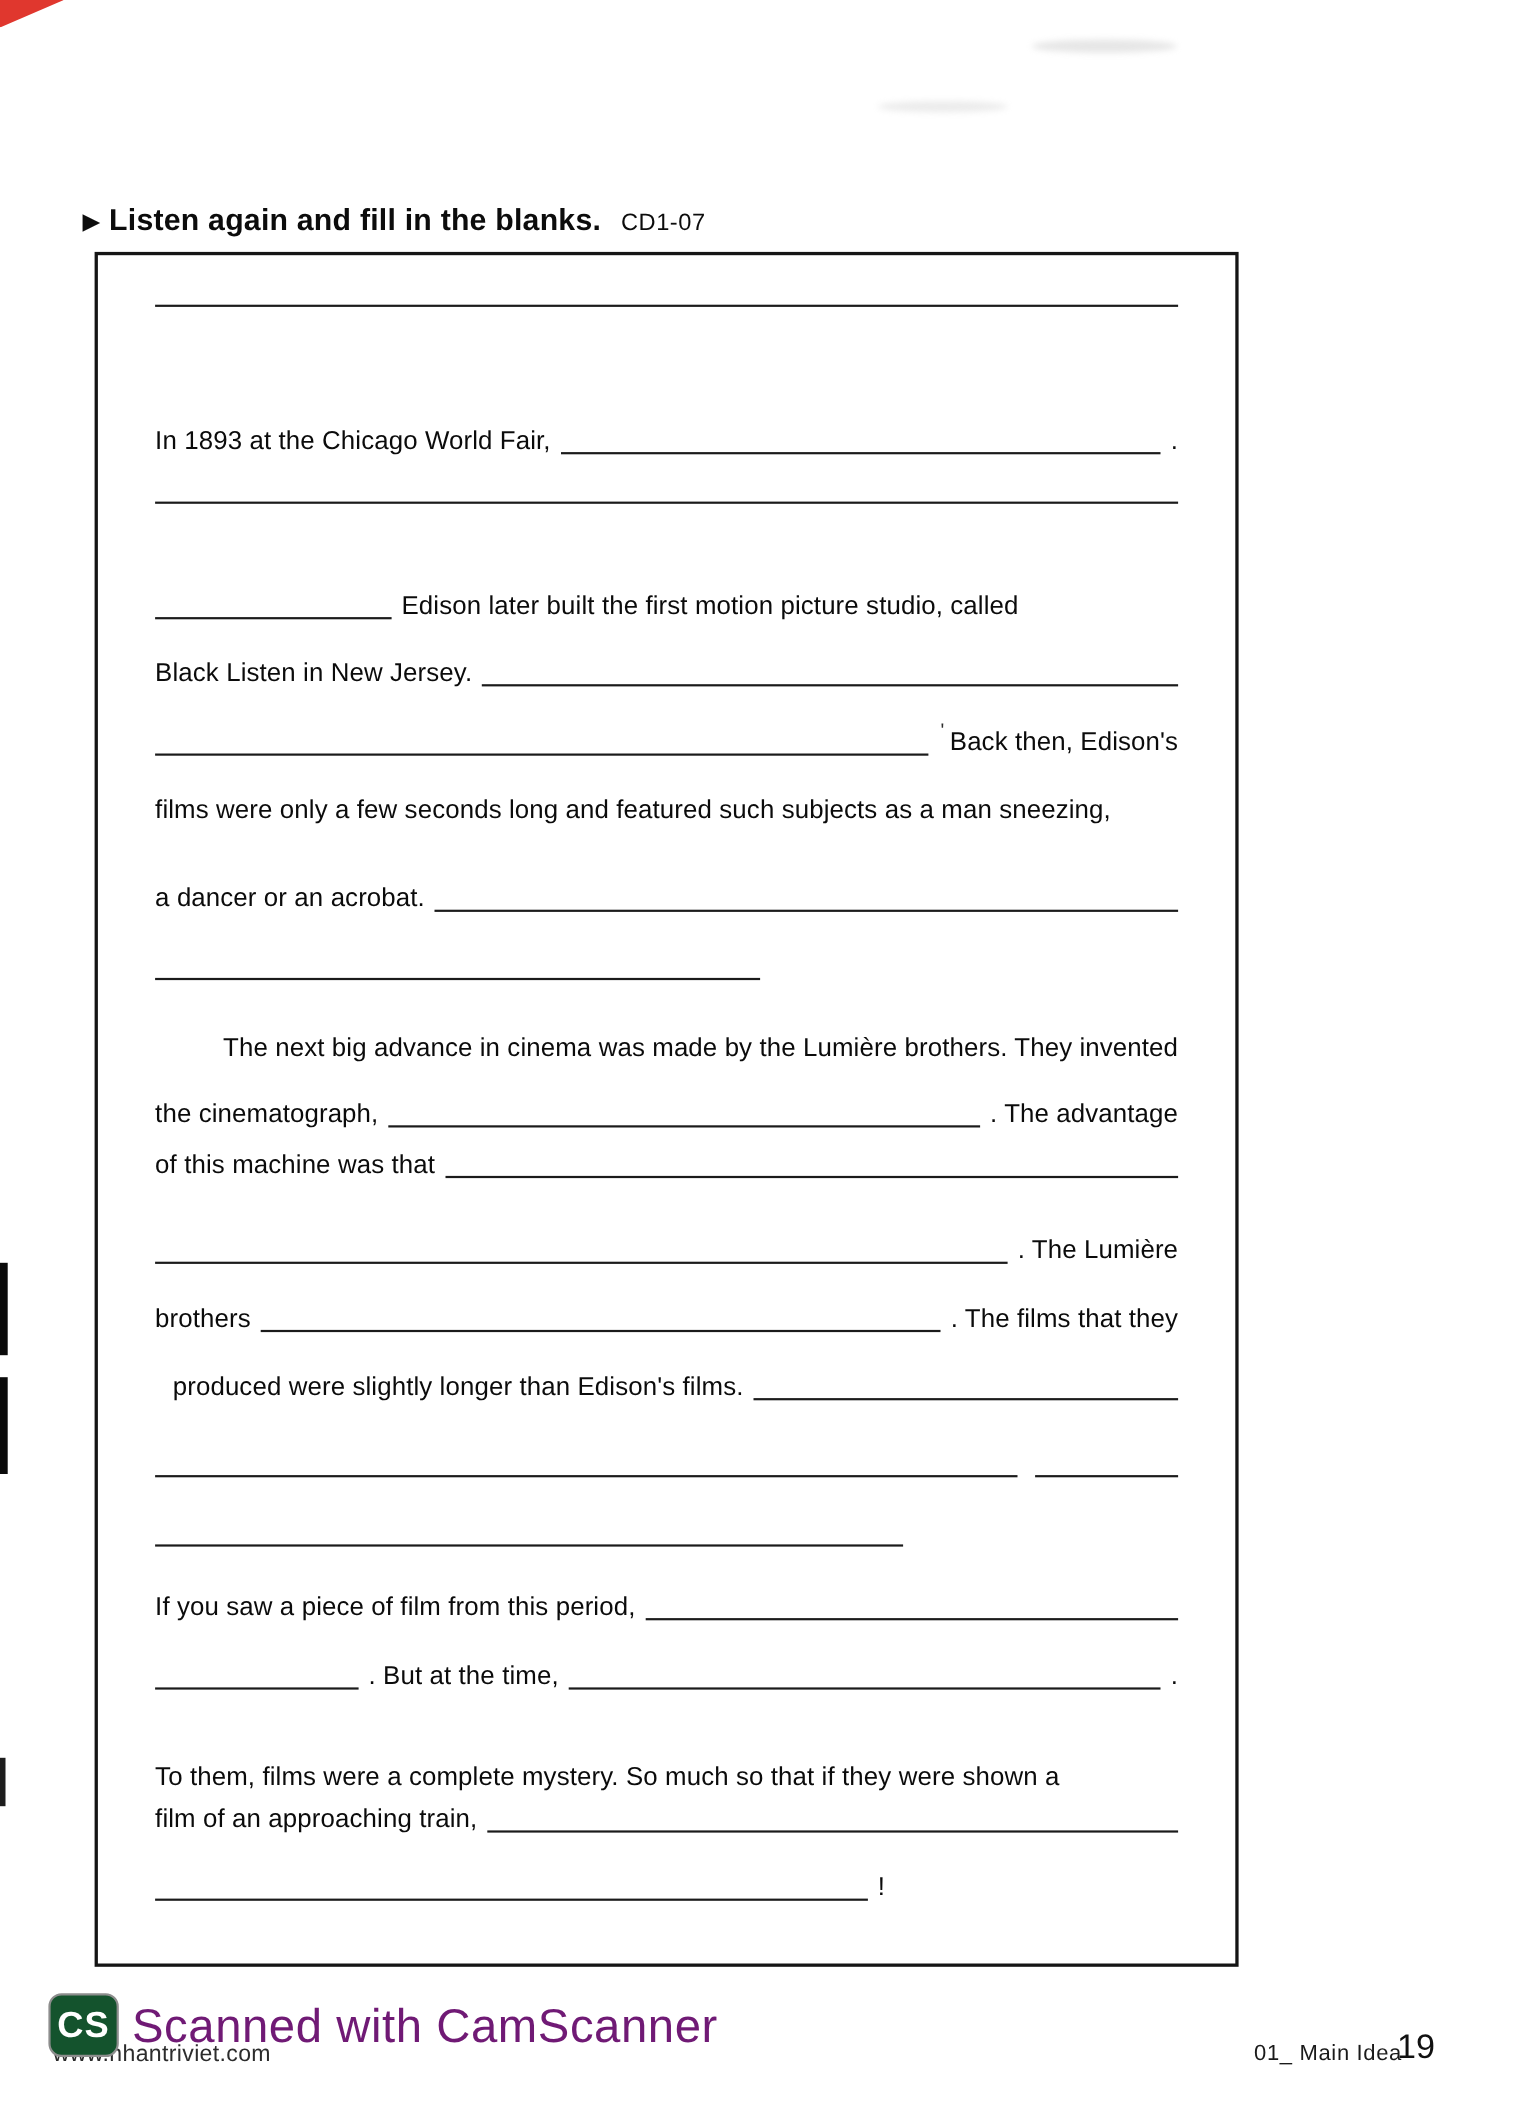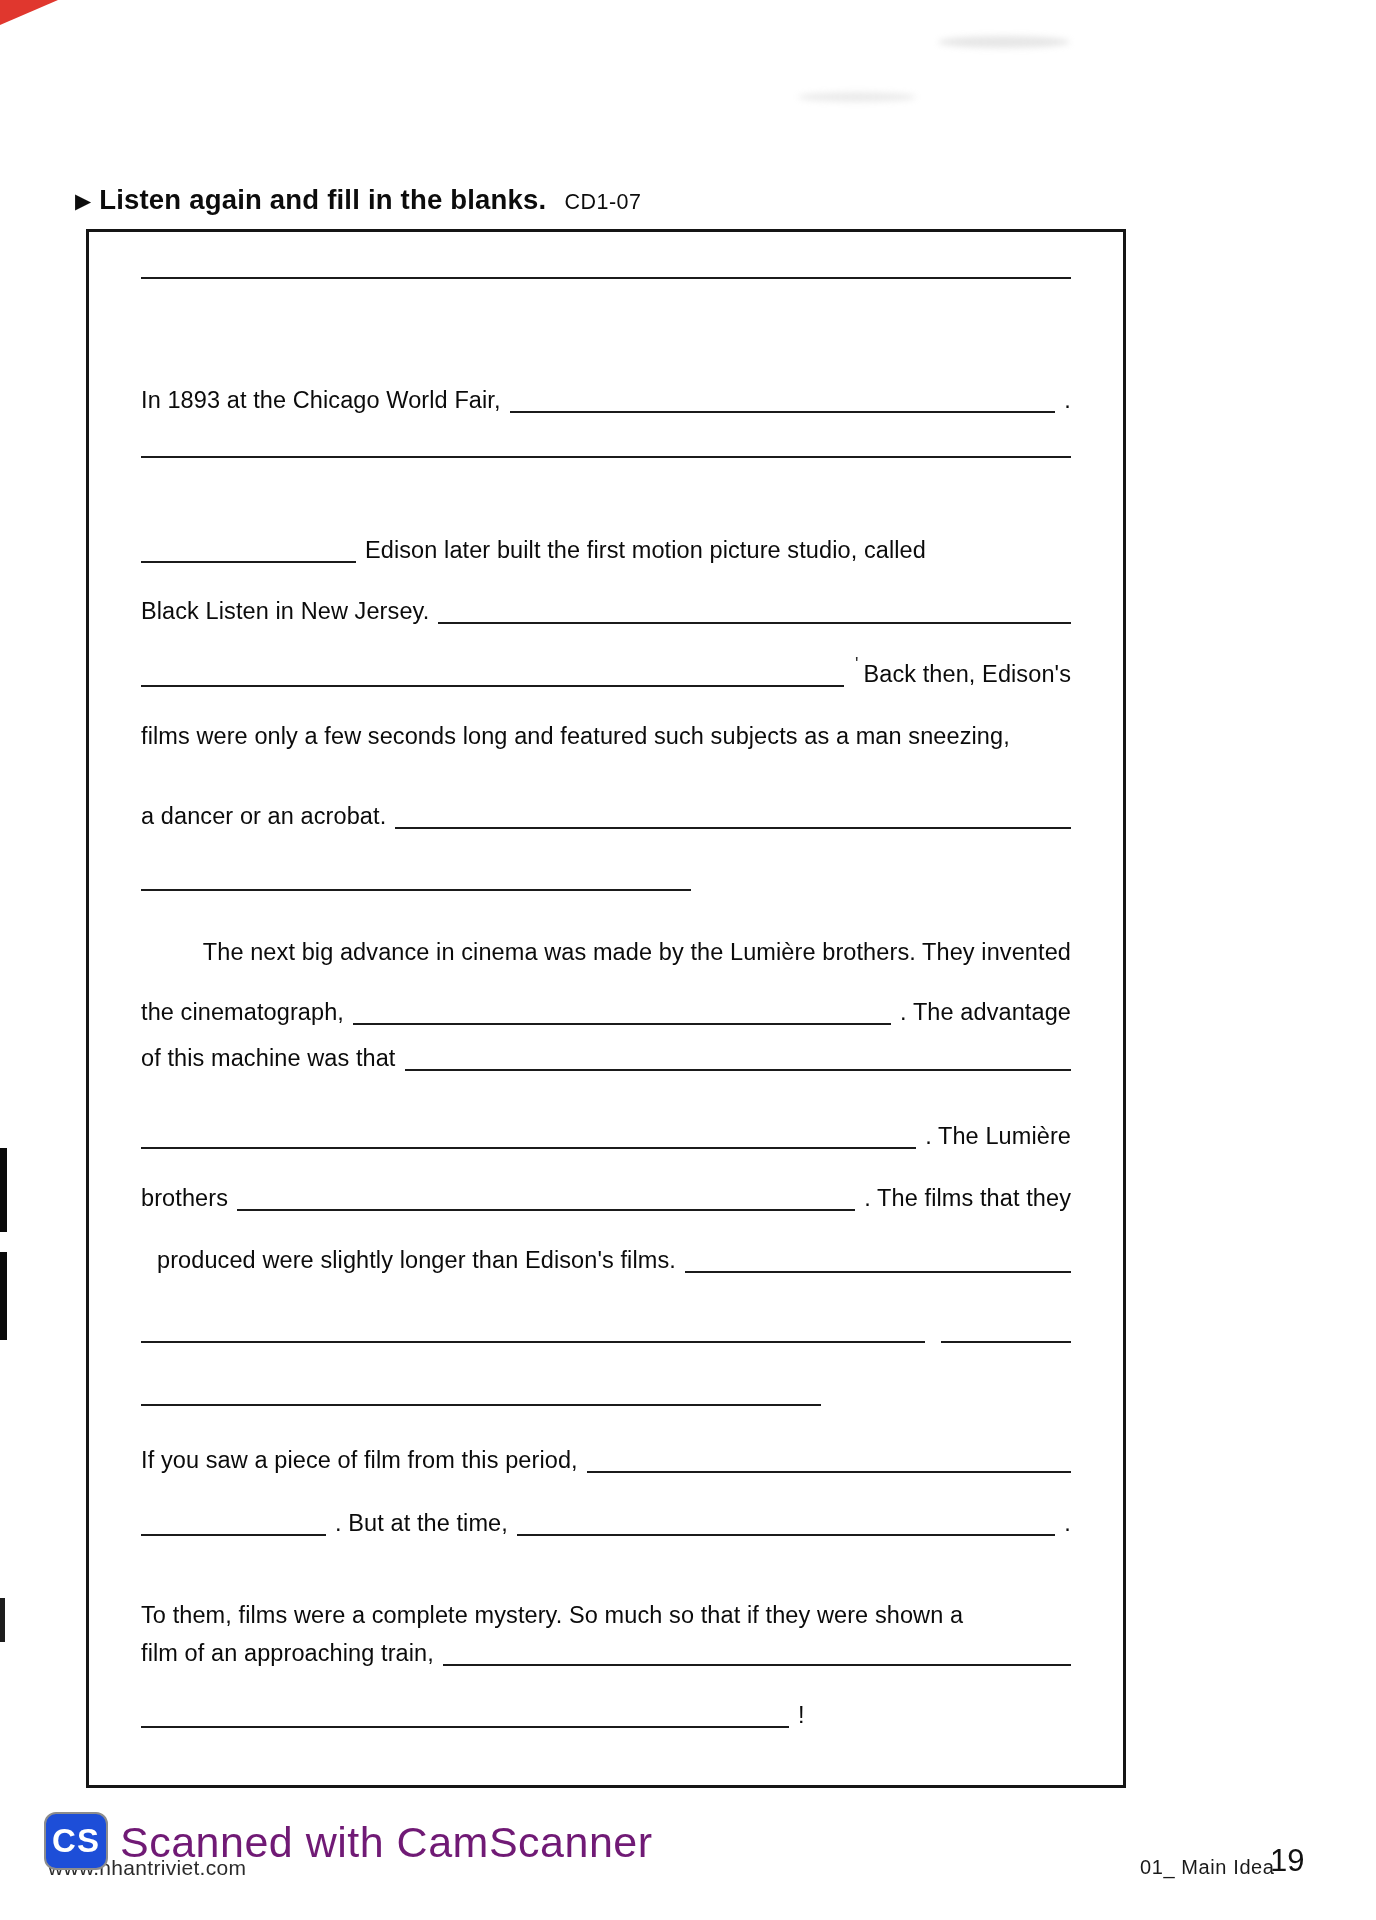--- a/index.html
+++ b/index.html
@@ -30,21 +30,21 @@
   .edge-mark{position:absolute;left:0;background:#0a0a0a;}
   .mark-1{top:1148px;width:7px;height:84px;}
   .mark-2{top:1252px;width:7px;height:88px;}
   .mark-3{top:1598px;width:5px;height:44px;background:#1d1d1d;}
   .smudge{position:absolute;background:#b9b9b9;border-radius:50%;filter:blur(3px);}
   .smudge-1{left:938px;top:36px;width:132px;height:12px;opacity:.35;}
   .smudge-2{left:798px;top:92px;width:118px;height:10px;opacity:.28;}
   .stray-dot{position:absolute;left:520px;top:884px;width:4px;height:3px;background:#777;border-radius:50%;}
   
   .cs-logo{
-    position:absolute;left:44px;top:1812px;width:64px;height:58px;background:#1d4ed8;
+    position:absolute;left:44px;top:1812px;width:64px;height:58px;background:#14532d;
     border-radius:12px;display:flex;align-items:center;justify-content:center;z-index:3;
     border:2px solid #8d8d8d;box-sizing:border-box;
   }
   .cs-logo span{color:#ffffff;font-weight:700;font-size:33px;letter-spacing:1px;}
   .camscanner-text{position:absolute;left:120px;top:1818px;font-size:43px;z-index:2;letter-spacing:.5px;}
   .watermark-url{position:absolute;left:48px;top:1856px;font-size:21px;color:#2c2c2c;z-index:1;letter-spacing:.3px;}
   .section-label{position:absolute;left:1140px;top:1856px;font-size:20px;letter-spacing:.6px;color:#1a1a1a;}
   .page-number{position:absolute;left:1270px;top:1843px;font-size:31px;font-weight:500;color:#111;}
 </style>
 </head>

